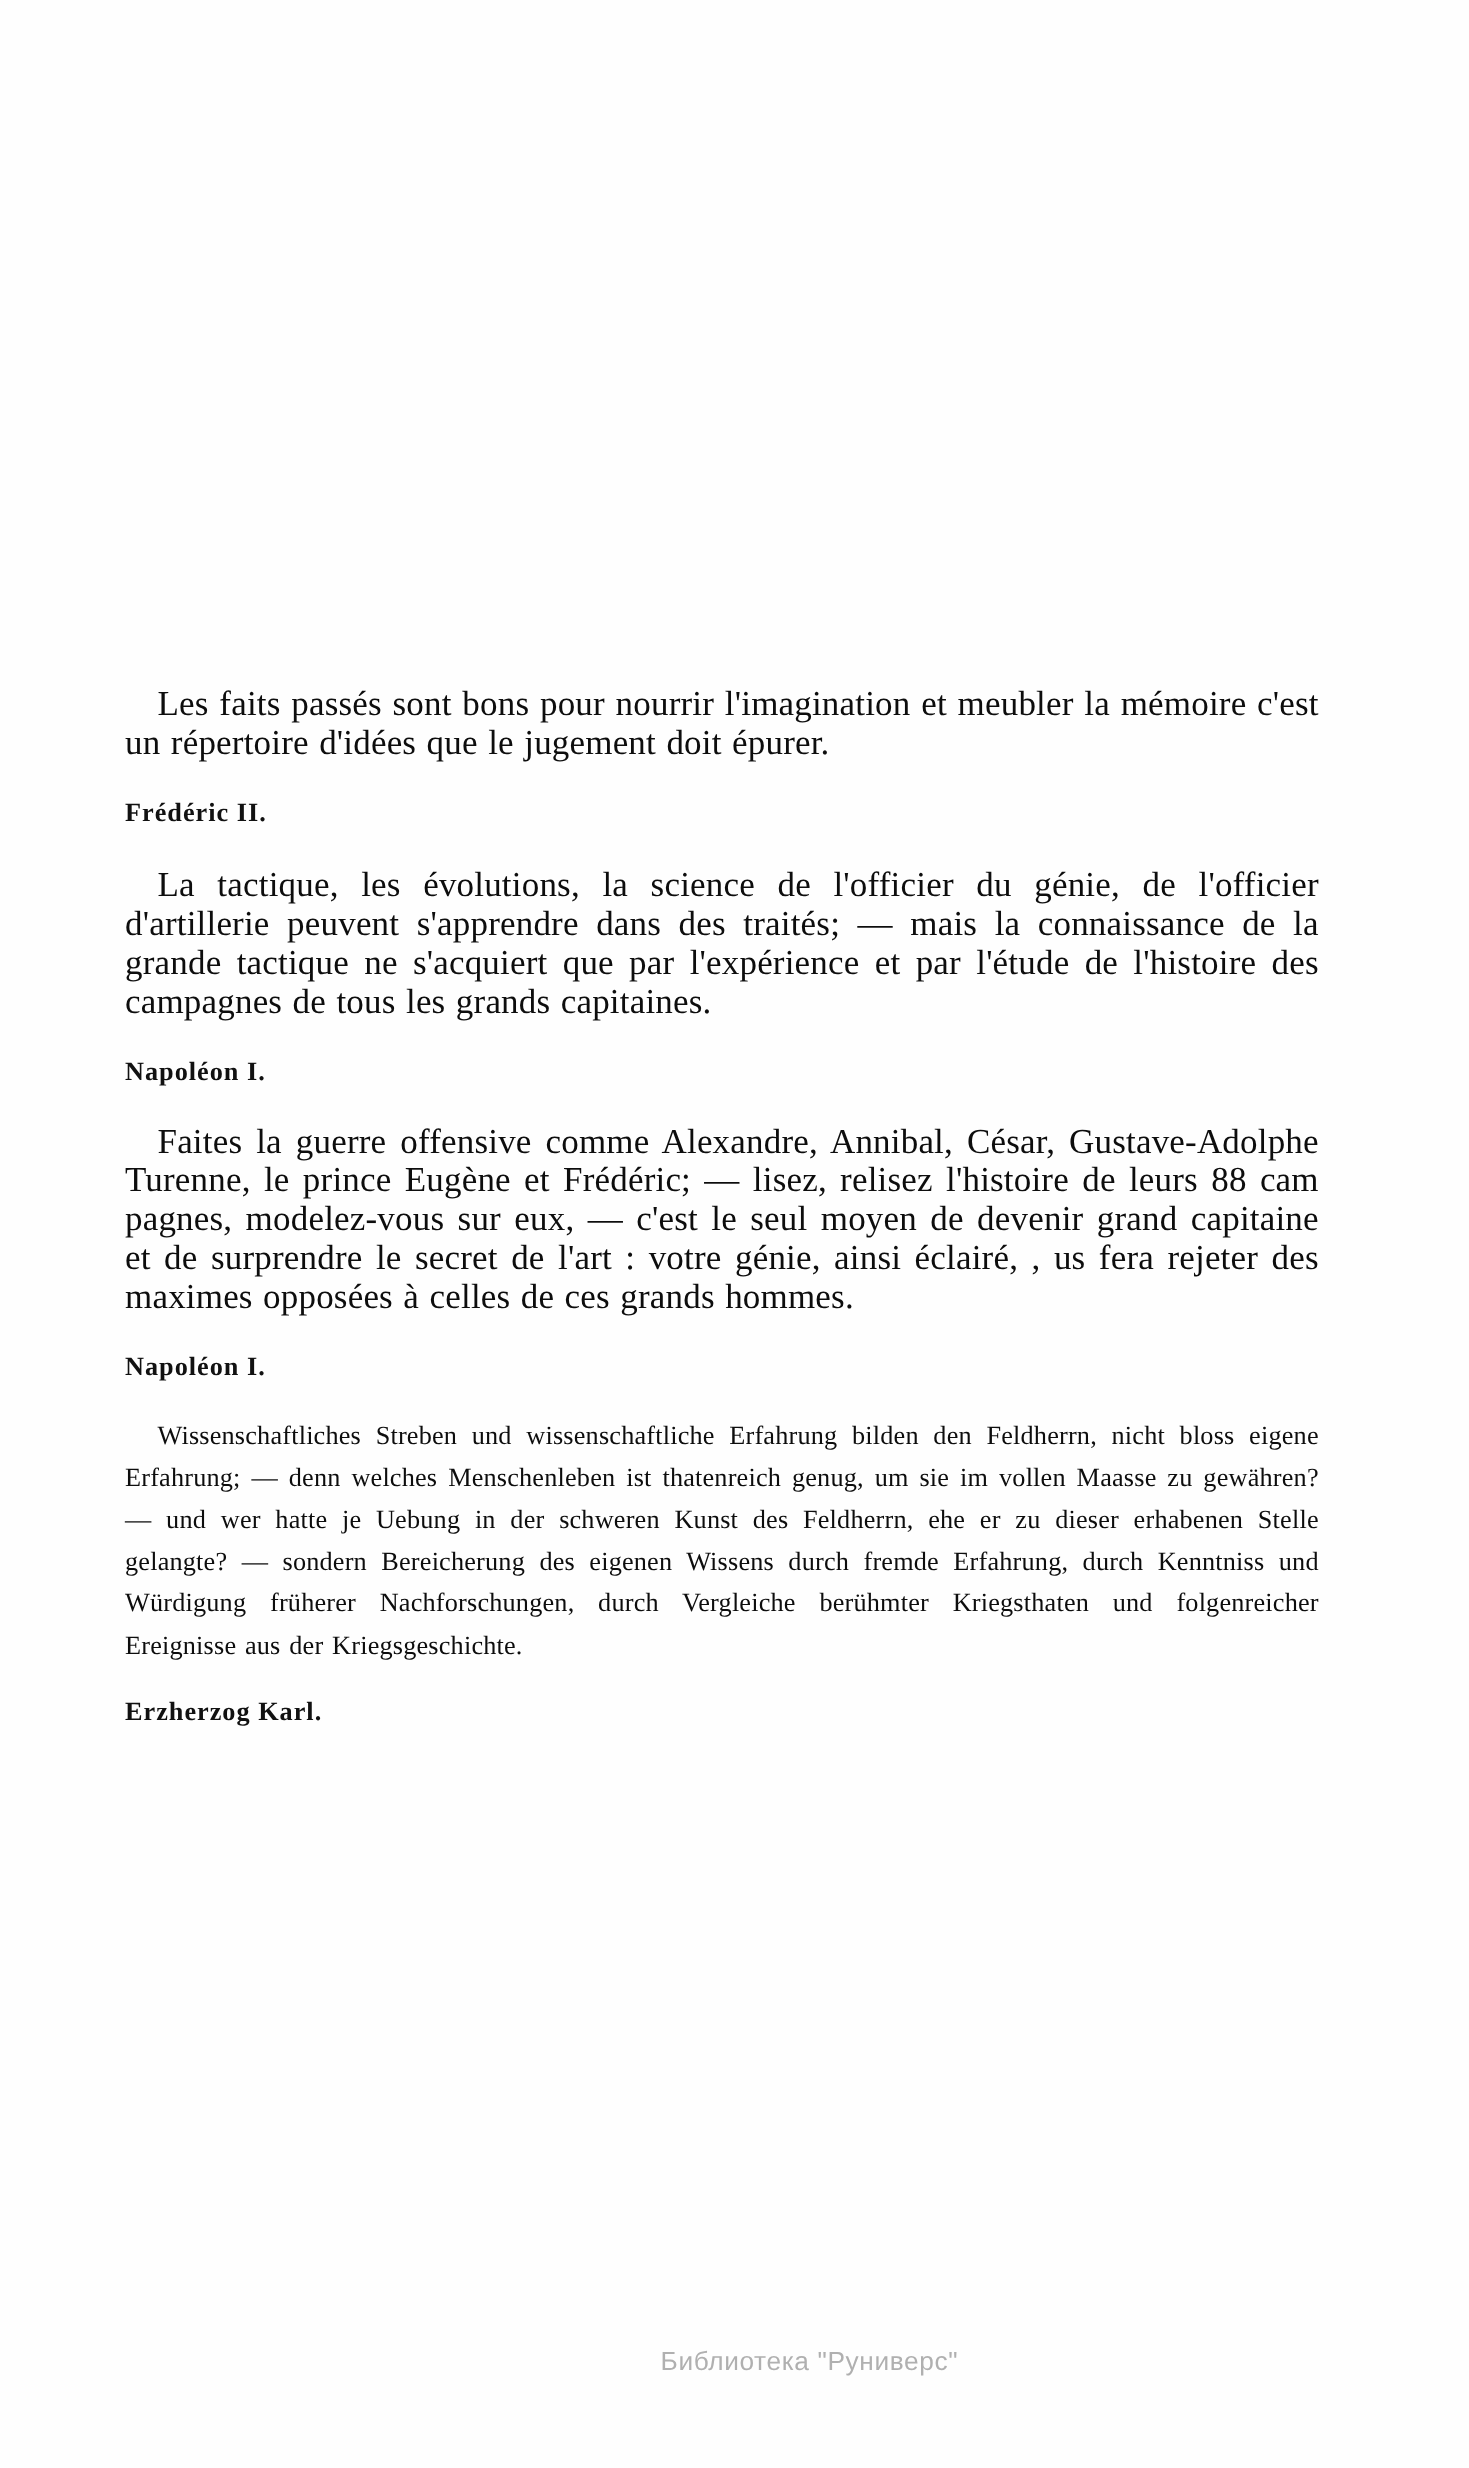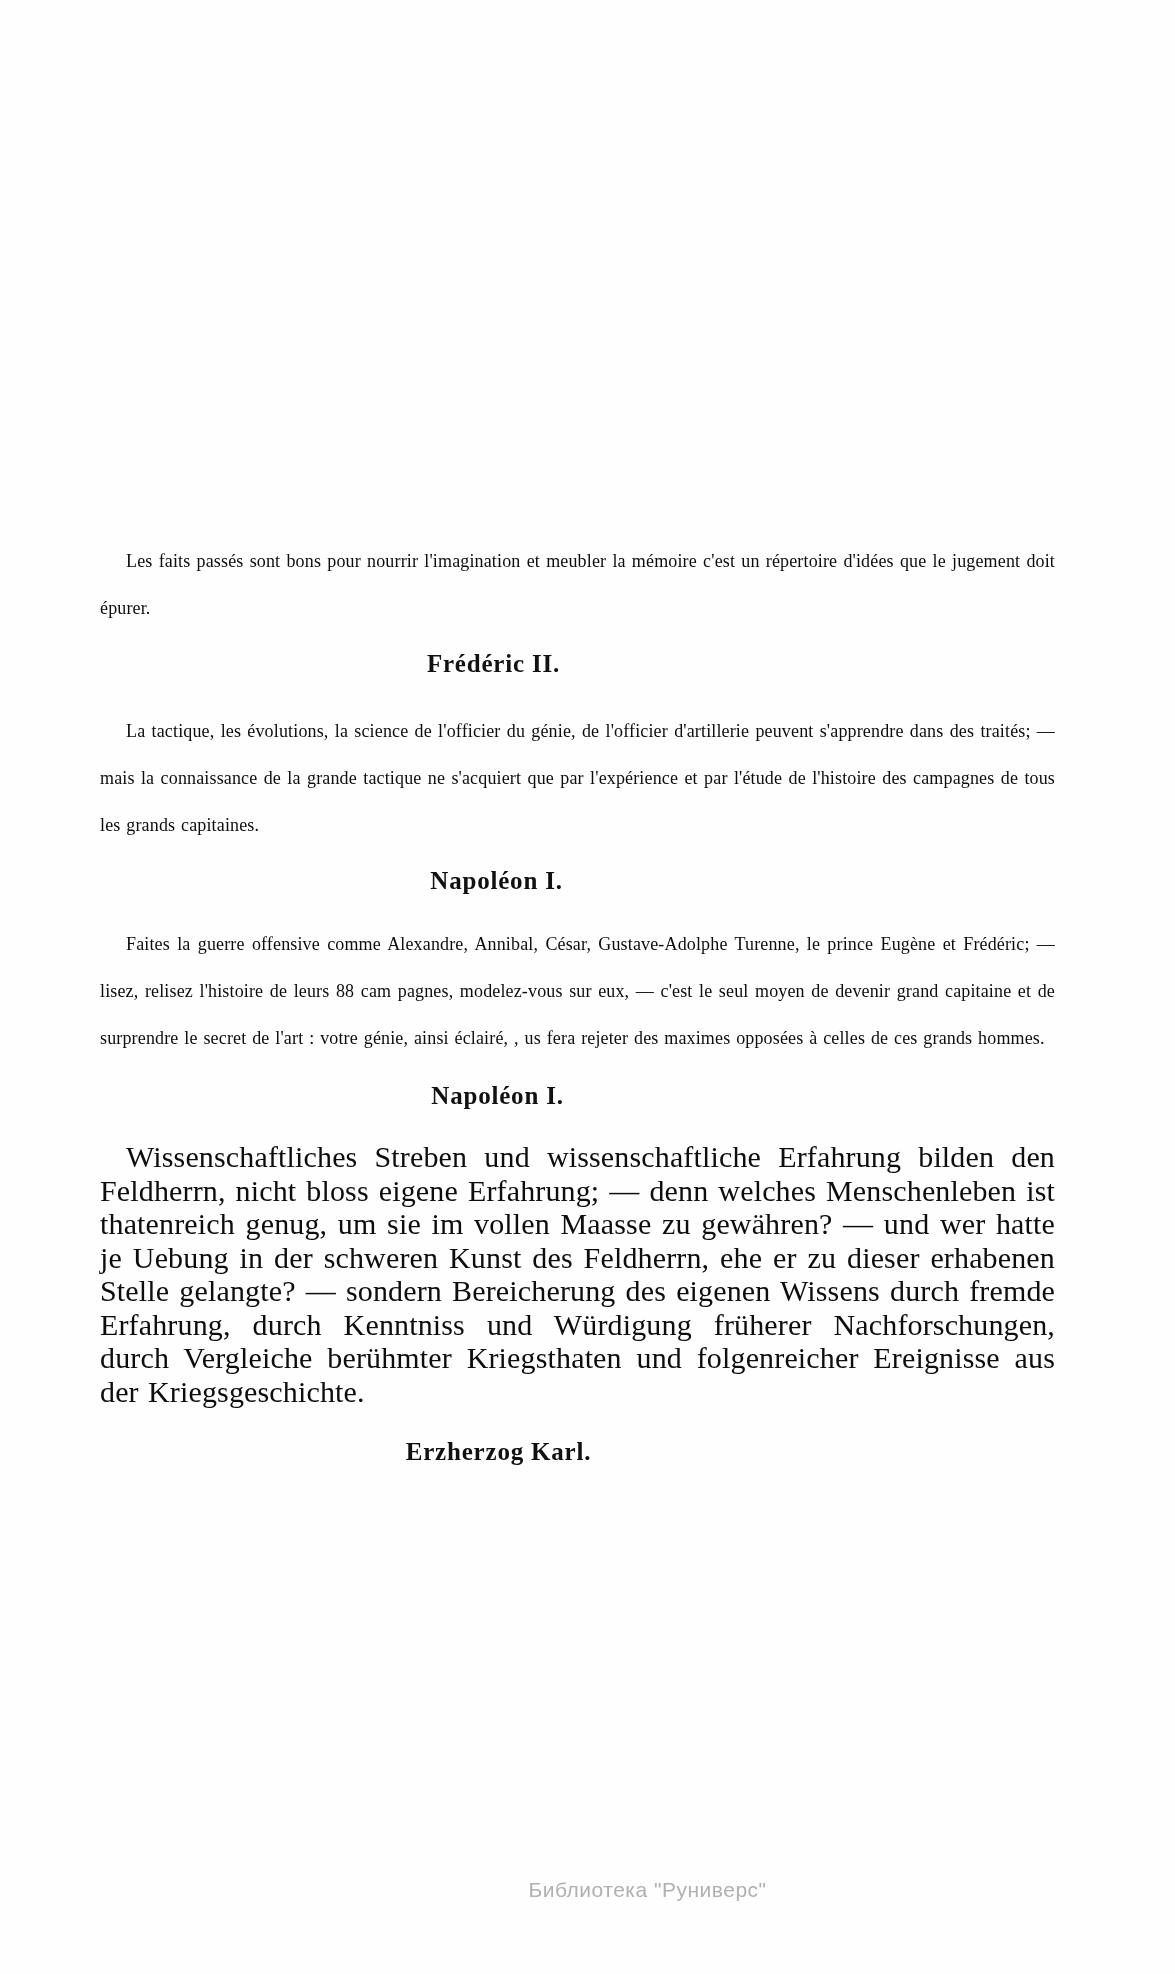--- a/index.html
+++ b/index.html
@@ -27,37 +27,37 @@
     position: absolute;
     left: 100px;
     top: 520px;
     width: 955px;
   }
   .quote-block {
     margin-bottom: 34px;
   }
   .quote-text {
     font-family: "Liberation Serif", serif;
-    font-size: 18px;
-    line-height: 47px;
+    font-size: 28px;
+    line-height: 31px;
     text-align: justify;
     text-indent: 26px;
     color: #0d0d0d;
     letter-spacing: 0.15px;
     word-spacing: 1.2px;
   }
   .quote-text.german {
-    font-size: 30px;
+    font-size: 21px;
     line-height: 33.5px;
     word-spacing: 1.6px;
   }
   .attribution {
-    text-align: center;
+    text-align: left;
     font-weight: bold;
-    font-size: 25px;
+    font-size: 21px;
     margin-top: 16px;
     padding-right: 63px;
     letter-spacing: 0.8px;
   }
   .block-1 { margin-bottom: 30px; }
   .block-2 { margin-top: 26px; margin-bottom: 18px; }
   .block-3 { margin-top: 26px; margin-bottom: 18px; }
   .block-4 { margin-top: 26px; }
   .attribution.attr-1 { padding-right: 168px; margin-top: 18px; }
   .attribution.attr-2 { padding-right: 162px; margin-top: 16px; }

